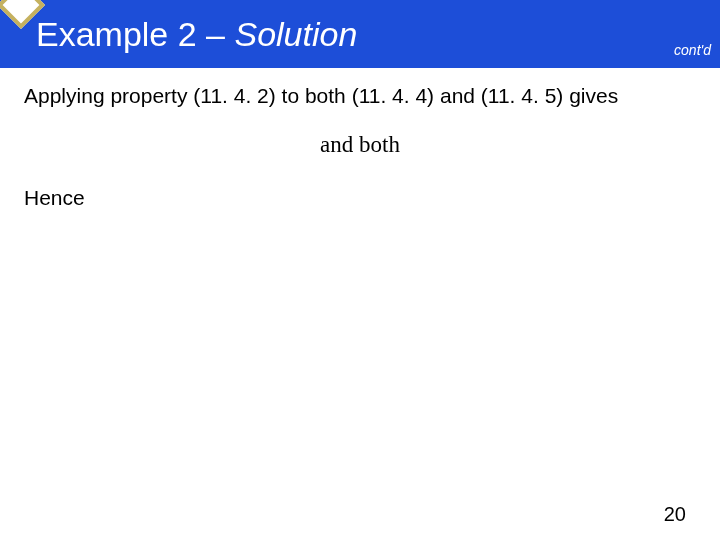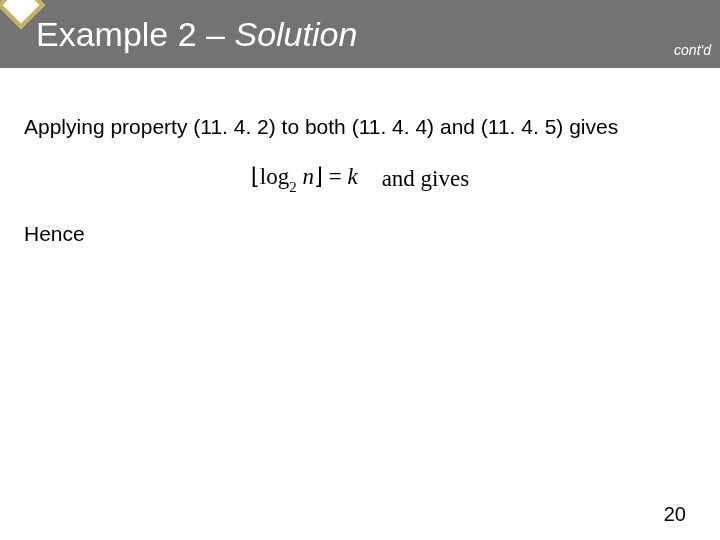--- a/index.html
+++ b/index.html
@@ -6,21 +6,21 @@
   body {
     width: 720px;
     height: 540px;
     font-family: Arial, Helvetica, sans-serif;
     background: #ffffff;
     position: relative;
     overflow: hidden;
   }
   .header {
     position: relative;
-    background: #737373;
+    background: #1d4ed8;
     height: 68px;
     width: 100%;
     display: flex;
     align-items: center;
     padding-left: 36px;
   }
   .diamond {
     position: absolute;
     left: 4px;
     top: -12px;
@@ -38,21 +38,21 @@
   .header-title .italic { font-style: italic; }
   .contd {
     position: absolute;
     right: 9px;
     bottom: 10px;
     color: #ffffff;
     font-size: 14px;
     font-style: italic;
   }
   .content {
-    padding: 45px 24px 0 24px;
+    padding: 14px 24px 0 24px;
   }
   .body-text {
     font-size: 21px;
     color: #000000;
     line-height: 1.35;
     margin-bottom: 22px;
   }
   .formula-row {
     display: flex;
     align-items: center;
@@ -90,22 +90,21 @@
   <div class="header-title">
     <span>Example 2 – </span><span class="italic">Solution</span>
   </div>
   <div class="contd">cont'd</div>
 </div>
 
 <div class="content">
   <p class="body-text">Applying property (11. 4. 2) to both (11. 4. 4) and (11. 4. 5) gives</p>
 
   <div class="formula-row">
-    <span class="formula">⌊log<span class="sub">2</span>&nbsp;<i>n</i>⌋ = <i>k</i></span>
-    <span style="font-family:'Times New Roman',serif;">and gives</span>
+    <span style="font-family:'Times New Roman',serif;">and both</span>
   </div>
 
   <div class="hence-row">
     <span>Hence</span>
   </div>
 </div>
 
 <div class="page-number">20</div>
 
 </body></html>

